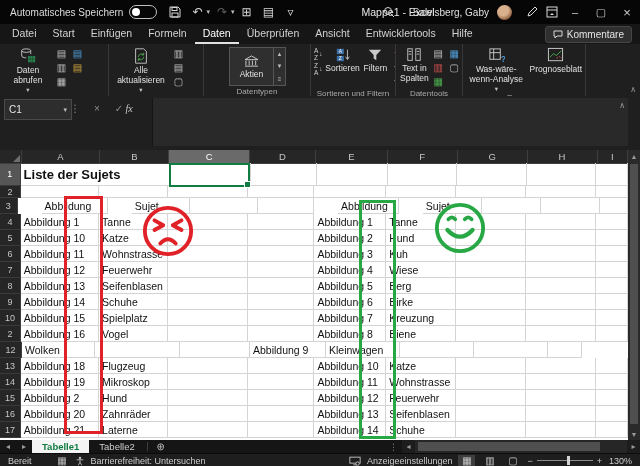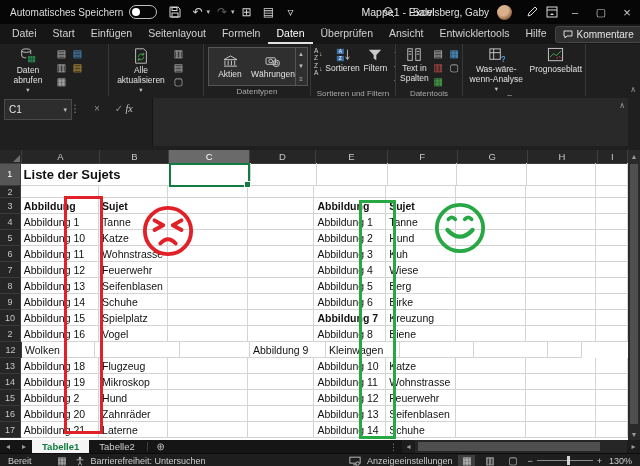--- a/index.html
+++ b/index.html
@@ -84,21 +84,21 @@
   .gcol{height:13px;background:#262626;border-right:1px solid #3e3e3e;border-bottom:1px solid #3e3e3e;
         color:#c6c6c6;font-size:9.5px;display:flex;align-items:center;justify-content:center;}
   .gcol.sel{background:#6a6a6a;color:#fff;border-bottom:2px solid #107c41;}
   .growhead{width:21px;background:#262626;border-right:1px solid #3e3e3e;border-bottom:1px solid #3a3a3a;
             color:#c6c6c6;font-size:9px;display:flex;align-items:center;justify-content:center;}
   .growhead.sel{background:#565656;color:#fff;}
   .gcell{border-right:1px solid #d4d4d4;border-bottom:1px solid #d4d4d4;color:#111;
          font-size:10.5px;display:flex;align-items:center;padding-left:3px;overflow:hidden;
          white-space:nowrap;}
   .gcell.nbr{border-right-color:transparent;}
-  .gcell.b{font-weight:bold;}
+  .gcell.b{font-weight:normal;margin-left:24px;}
   .gcell.title-cell{font-weight:bold;font-size:13px;overflow:visible;z-index:2;}
   .selbox{position:absolute;left:169px;top:13px;width:81px;height:24px;border:2px solid #107c41;
           box-sizing:border-box;}
   .fillhandle{position:absolute;right:-3px;bottom:-3px;width:5px;height:5px;background:#107c41;
               border:1px solid #fff;}
 
   
   .vscroll{position:absolute;top:150px;right:0;width:12px;height:290px;background:#2a2a2a;}
   .vs-btn{position:absolute;left:0;width:12px;height:12px;color:#9a9a9a;font-size:7px;
           display:flex;align-items:center;justify-content:center;}
@@ -187,21 +187,20 @@
       <span class="winbtn">▢</span>
       <span class="winbtn close">×</span>
     </span>
   </div>
 
   <div class="tabrow">
     <span style="display:flex;align-items:stretch;">
         <span class="rtab">Datei</span>
         <span class="rtab">Start</span>
         <span class="rtab">Einfügen</span>
-        <span class="rtab">Seitenlayout</span>
         <span class="rtab">Formeln</span>
         <span class="rtab active">Daten</span>
         <span class="rtab">Überprüfen</span>
         <span class="rtab">Ansicht</span>
         <span class="rtab">Entwicklertools</span>
         <span class="rtab">Hilfe</span>
       </span>
     <span class="tabrow-right">
       <span class="pillbtn comments">
         <svg width="10" height="9" viewBox="0 0 10 9">
@@ -259,29 +258,20 @@
     </div>
 
     <div class="rgroup" style="width:106px">
       <div class="rg-content" style="justify-content:center;">
         <span class="gallery">
           <span class="gal-item">
             <svg width="15" height="13" viewBox="0 0 16 14">
                 <path d="M8 1L1 5h14zM2 6v5M5.5 6v5M9 6v5M12.5 6v5M1 12h14" fill="none" stroke="#d0d0d0"></path>
               </svg>
             <span>Aktien</span>
-          </span>
-          <span class="gal-item">
-            <svg width="16" height="13" viewBox="0 0 17 14">
-                <rect x="1" y="3" width="10" height="7" rx="1" fill="none" stroke="#d0d0d0"></rect>
-                <circle cx="6" cy="6.5" r="2" fill="none" stroke="#d0d0d0"></circle>
-                <circle cx="12" cy="9" r="3.5" fill="none" stroke="#d0d0d0"></circle>
-                <circle cx="12" cy="9" r="1.6" fill="none" stroke="#d0d0d0"></circle>
-              </svg>
-            <span>Währungen</span>
           </span>
           <span class="gal-arrows">
             <span>▲</span>
             <span>▼</span>
             <span>≡</span>
           </span>
         </span>
       </div>
       <div class="rg-label">Datentypen</div>
     </div>
@@ -517,21 +507,21 @@
         <div class="gcell" style="width: 70px;"></div>
         <div class="gcell" style="width: 70px;"></div>
         <div class="gcell" style="width: 30px;"></div>
       </div>
       <div class="grow" style="height: 16px;">
         <div class="growhead">10</div>
         <div class="gcell" style="width: 79px;">Abbildung 15</div>
         <div class="gcell" style="width: 69px;">Spielplatz</div>
         <div class="gcell" style="width: 81px;"></div>
         <div class="gcell" style="width: 66px;"></div>
-        <div class="gcell" style="width: 72px; font-weight: bold;">Abbildung 7</div>
+        <div class="gcell" style="width: 72px;">Abbildung 7</div>
         <div class="gcell" style="width: 70px;">Kreuzung</div>
         <div class="gcell" style="width: 70px;"></div>
         <div class="gcell" style="width: 70px;"></div>
         <div class="gcell" style="width: 30px;"></div>
       </div>
       <div class="grow" style="height: 16px;">
         <div class="growhead">2</div>
         <div class="gcell" style="width: 79px;">Abbildung 16</div>
         <div class="gcell" style="width: 69px;">Vogel</div>
         <div class="gcell" style="width: 81px;"></div>

